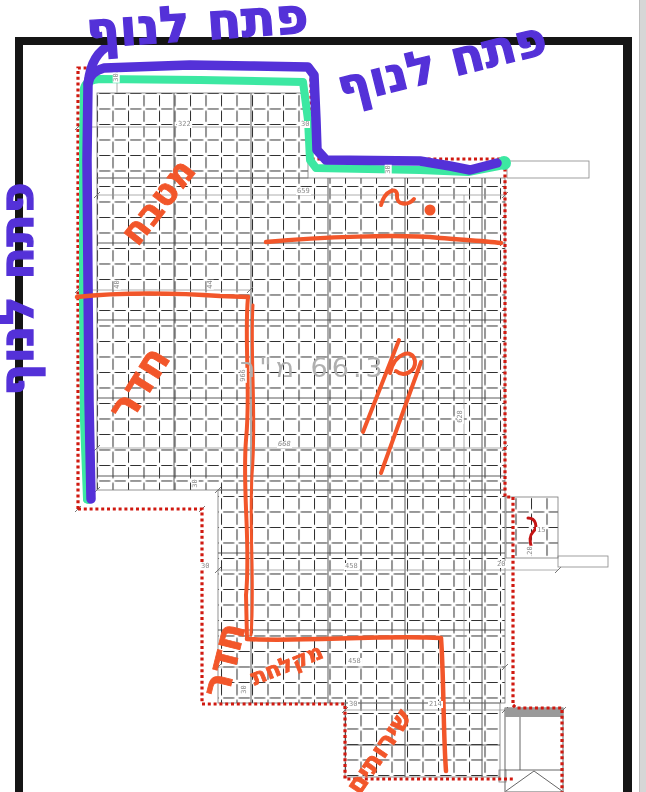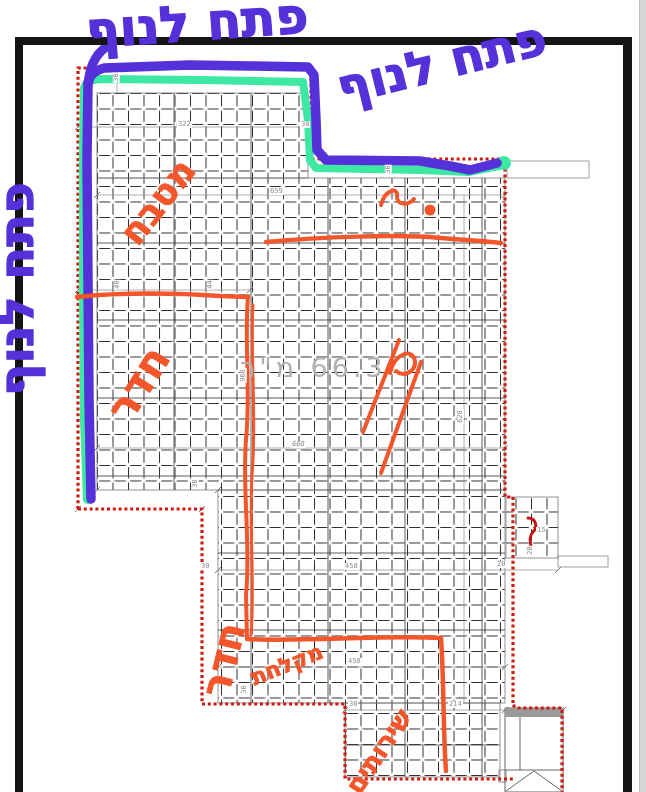--- a/index.html
+++ b/index.html
@@ -106,34 +106,34 @@
     </g>
     <circle cx="430" cy="210" r="5.5" fill="#f2562a"></circle>
 
     <path d="M528,518 C536,518 538,527 533,532 C529,536 530,541 531,546" stroke="#c41414" stroke-width="3" fill="none" stroke-linecap="round"></path>
   </svg>
 
   <div class="labels">
       <div class="dim rot" style="left: 111px; top: 74px;">30</div>
       <div class="dim" style="left: 177px; top: 121px;">322</div>
       <div class="dim" style="left: 300px; top: 121px;">30</div>
-      <div class="dim" style="left: 269px; top: 188px;">659</div>
+      <div class="dim" style="left: 296px; top: 188px;">659</div>
       <div class="dim rot" style="left: 383px; top: 166px;">30</div>
       <div class="dim rot" style="left: 112px; top: 281px;">40</div>
       <div class="dim rot" style="left: 205px; top: 281px;">44</div>
       <div class="dim rot" style="left: 236px; top: 372px;">966</div>
       <div class="dim rot" style="left: 453px; top: 413px;">628</div>
-      <div class="dim" style="left: 291px; top: 441px; font-style: italic;">668</div>
+      <div class="dim" style="left: 277px; top: 441px; font-style: italic;">668</div>
       <div class="dim rot" style="left: 190px; top: 480px;">30</div>
       <div class="dim" style="left: 200px; top: 563px;">30</div>
       <div class="dim" style="left: 344px; top: 563px;">458</div>
       <div class="dim" style="left: 347px; top: 658px;">458</div>
       <div class="dim rot" style="left: 239px; top: 686px;">30</div>
       <div class="dim" style="left: 348px; top: 701px;">30</div>
-      <div class="dim" style="left: 448px; top: 701px;">214</div>
+      <div class="dim" style="left: 428px; top: 701px;">214</div>
       <div class="dim" style="left: 536px; top: 527px;">15</div>
       <div class="dim rot" style="left: 525px; top: 547px;">20</div>
       <div class="dim" style="left: 496px; top: 561px;">20</div>
     </div>
 
   <div class="area-label">66.3 מ"ר</div>
 
   <div class="hw-layer">
       <div class="hw blue" style="left: 86px; top: 6px; font-size: 50px; transform: rotate(-4deg);">פתח לנוף</div>
       <div class="hw blue" style="left: 338px; top: 64px; font-size: 48px; transform: rotate(-14deg);">פתח לנוף</div>

